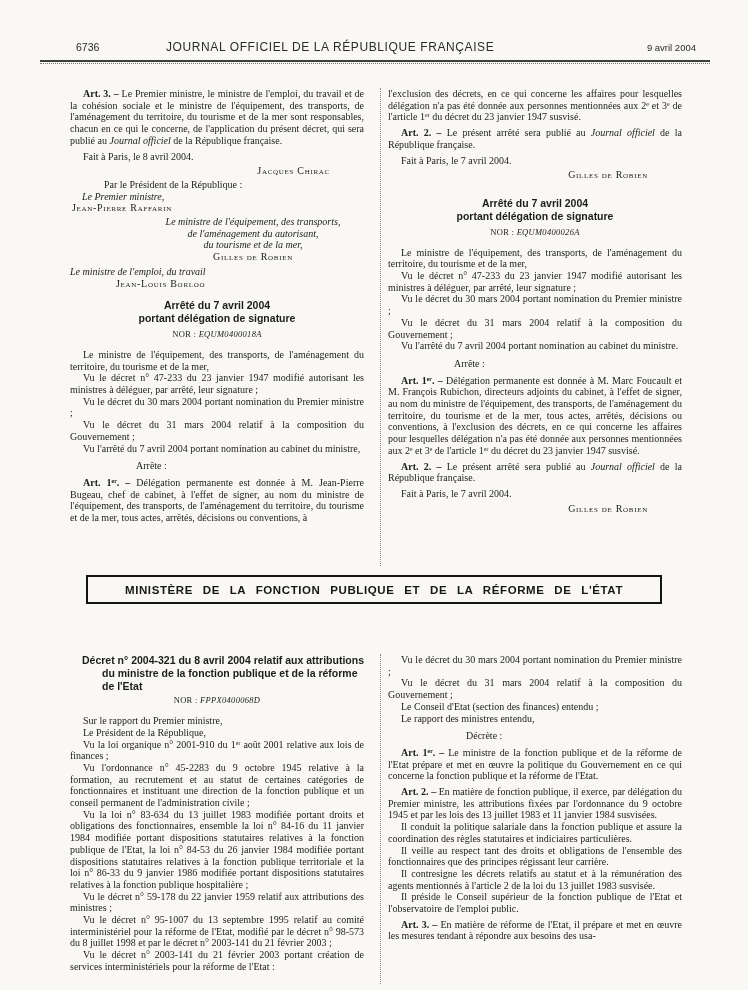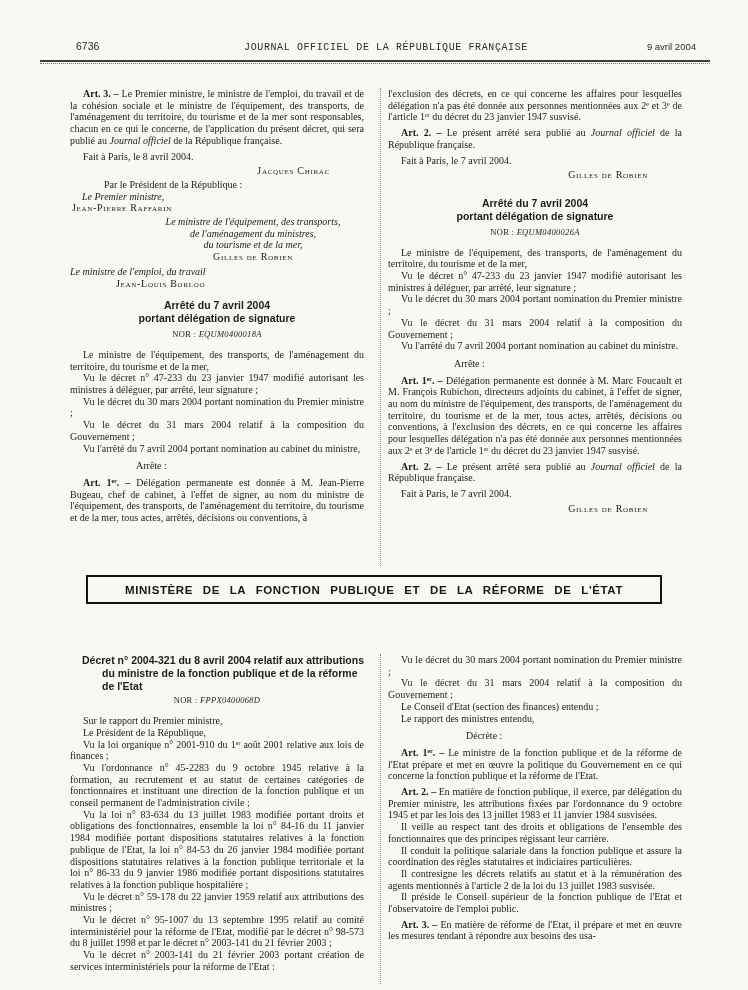--- a/index.html
+++ b/index.html
@@ -6,21 +6,21 @@
   .page{
     position:relative;width:748px;height:990px;margin:0 auto;
     background:#f9f8f4;color:#1c1c1c;overflow:hidden;
     font-family:"Liberation Serif","DejaVu Serif","DejaVu Sans",serif;
     -webkit-font-smoothing:antialiased;
   }
   
   .jo-header{position:absolute;top:40px;left:76px;right:52px;display:flex;align-items:baseline;
     font-family:"Liberation Sans","DejaVu Sans",sans-serif;font-size:10px;color:#2b2b2b;}
   .jo-header .pnum{width:90px;text-align:left;font-size:10.5px;}
-  .jo-header .jtitle{flex:1;text-align:center;letter-spacing:0.6px;font-size:10px;font-family:Liberation Mono, monospace;}
+  .jo-header .jtitle{flex:1;letter-spacing:0.6px;font-size:12px;}
   .jo-header .jdate{width:90px;text-align:right;font-size:9.5px;}
   .jo-rule{position:absolute;top:60px;left:40px;right:38px;border-top:2.2px solid #3e3e3e;}
   .jo-rule:after{content:"";position:absolute;left:0;right:0;top:1px;border-top:1px dotted #777;}
 
   
   .section{position:absolute;left:70px;width:612px;display:flex;gap:24px;}
   .sec-top{top:88px;height:482px;overflow:hidden;}
   .sec-bottom{top:654px;height:336px;overflow:hidden;}
   .col{width:298px;font-size:10px;line-height:11.7px;text-align:justify;}
   .vdiv{position:absolute;left:380px;width:0;border-left:1px dotted #8a8a85;}
@@ -78,21 +78,21 @@
   <div class="section sec-top">
     <div class="col">
       <p class="p"><span class="lead">Art. 3. – </span><span>Le Premier ministre, le ministre de l'emploi, du travail et de la cohésion sociale et le ministre de l'équipement, des transports, de l'aménagement du territoire, du tourisme et de la mer sont responsables, chacun en ce qui le concerne, de l'application du présent décret, qui sera publié au </span><i>Journal officiel</i><span> de la République française.</span></p>
       <p class="fait">Fait à Paris, le 8 avril 2004.</p>
       <p class="sig-right sc">Jacques Chirac</p>
       <p class="par-pres">Par le Président de la République :</p>
       <p class="ital pm-title">Le Premier ministre,</p>
       <p class="sc pm-name">Jean-Pierre Raffarin</p>
       <div class="equip-block">
         <p class="ital">Le ministre de l'équipement, des transports,</p>
-        <p class="ital">de l'aménagement du ministres,</p>
+        <p class="ital">de l'aménagement du autorisant,</p>
         <p class="ital">du tourisme et de la mer,</p>
         <p class="sc">Gilles de Robien</p>
       </div>
       <div class="emploi-block">
         <p class="ital">Le ministre de l'emploi, du travail</p>
         <p class="sc emploi-name">Jean-Louis Borloo</p>
       </div>
       <p class="h-arrete"><span>Arrêté du 7 avril 2004</span><br><span>portant délégation de signature</span></p>
       <p class="nor"><span>NOR : </span><span class="nor-val">EQUM0400018A</span></p>
       <p class="p">Le ministre de l'équipement, des transports, de l'aménagement du territoire, du tourisme et de la mer,</p>
@@ -144,22 +144,22 @@
     </div>
 
     <div class="col">
       <p class="p">Vu le décret du 30 mars 2004 portant nomination du Premier ministre ;</p>
       <p class="p">Vu le décret du 31 mars 2004 relatif à la composition du Gouvernement ;</p>
       <p class="p">Le Conseil d'Etat (section des finances) entendu ;</p>
       <p class="p">Le rapport des ministres entendu,</p>
       <p class="decrete-word">Décrète :</p>
       <p class="art-p"><span class="lead">Art. 1ᵉʳ. – </span><span>Le ministre de la fonction publique et de la réforme de l'Etat prépare et met en œuvre la politique du Gouvernement en ce qui concerne la fonction publique et la réforme de l'Etat.</span></p>
       <p class="art-p"><span class="lead">Art. 2. – </span><span>En matière de fonction publique, il exerce, par délégation du Premier ministre, les attributions fixées par l'ordonnance du 9 octobre 1945 et par les lois des 13 juillet 1983 et 11 janvier 1984 susvisées.</span></p>
+      <p class="p">Il conduit la politique salariale dans la fonction publique et assure la coordination des règles statutaires et indiciaires particulières.</p>
       <p class="p">Il veille au respect tant des droits et obligations de l'ensemble des fonctionnaires que des principes régissant leur carrière.</p>
-      <p class="p">Il conduit la politique salariale dans la fonction publique et assure la coordination des règles statutaires et indiciaires particulières.</p>
       <p class="p">Il contresigne les décrets relatifs au statut et à la rémunération des agents mentionnés à l'article 2 de la loi du 13 juillet 1983 susvisée.</p>
       <p class="p">Il préside le Conseil supérieur de la fonction publique de l'Etat et l'observatoire de l'emploi public.</p>
       <p class="art-p"><span class="lead">Art. 3. – </span><span>En matière de réforme de l'Etat, il prépare et met en œuvre les mesures tendant à répondre aux besoins des usa-</span></p>
     </div>
   </div>
   <div class="vdiv vdiv-bottom"></div>
 
 </div>
 
 </body></html>

